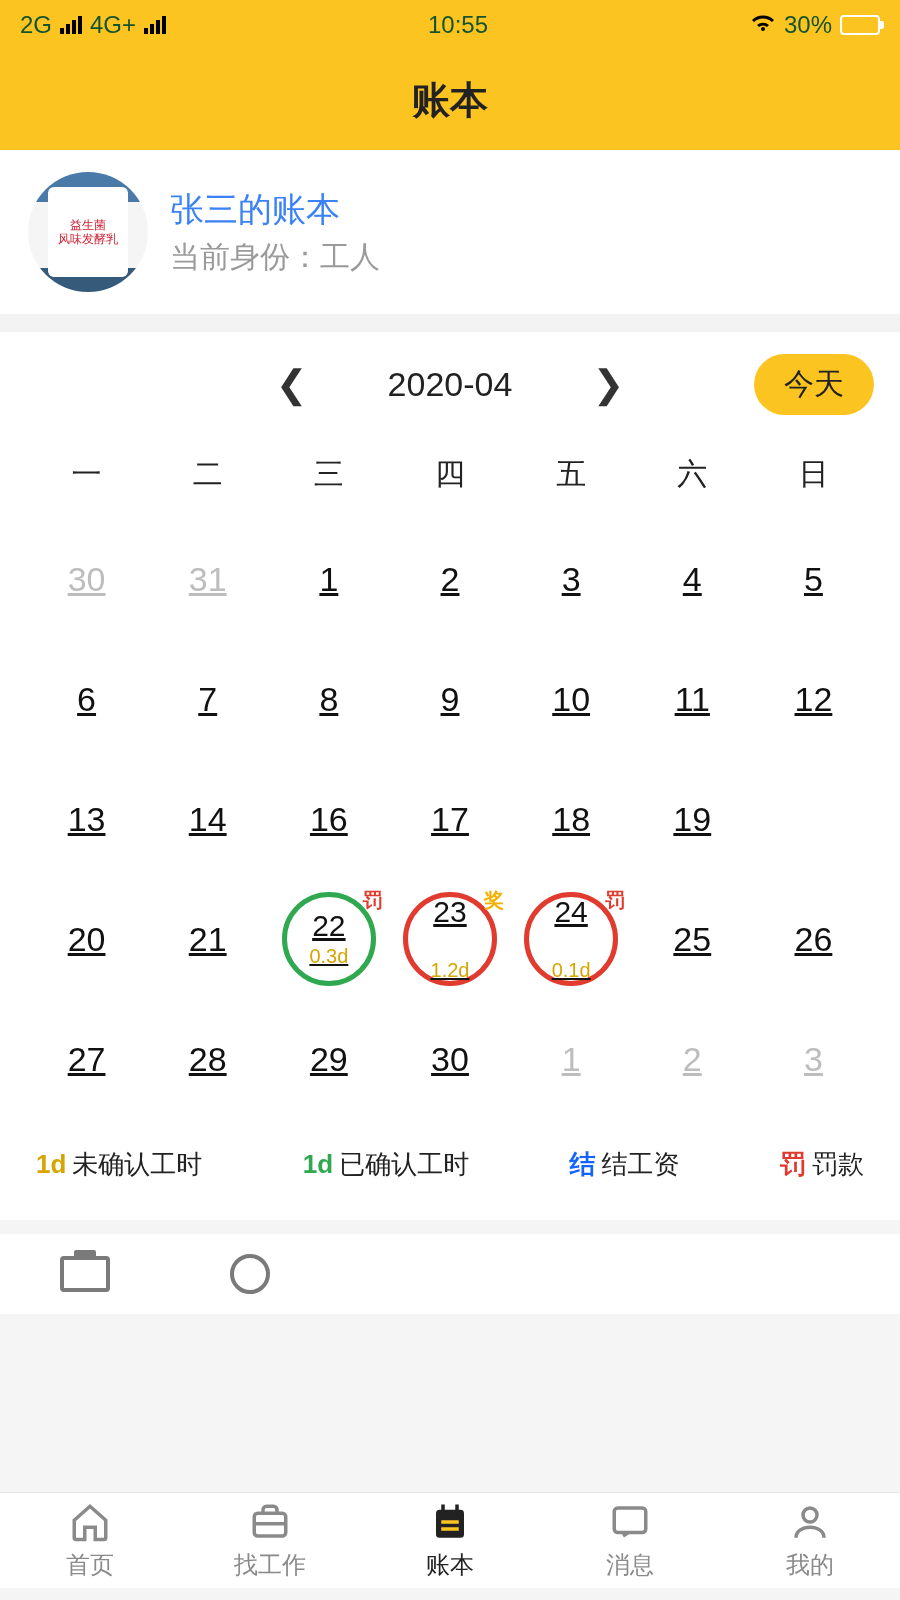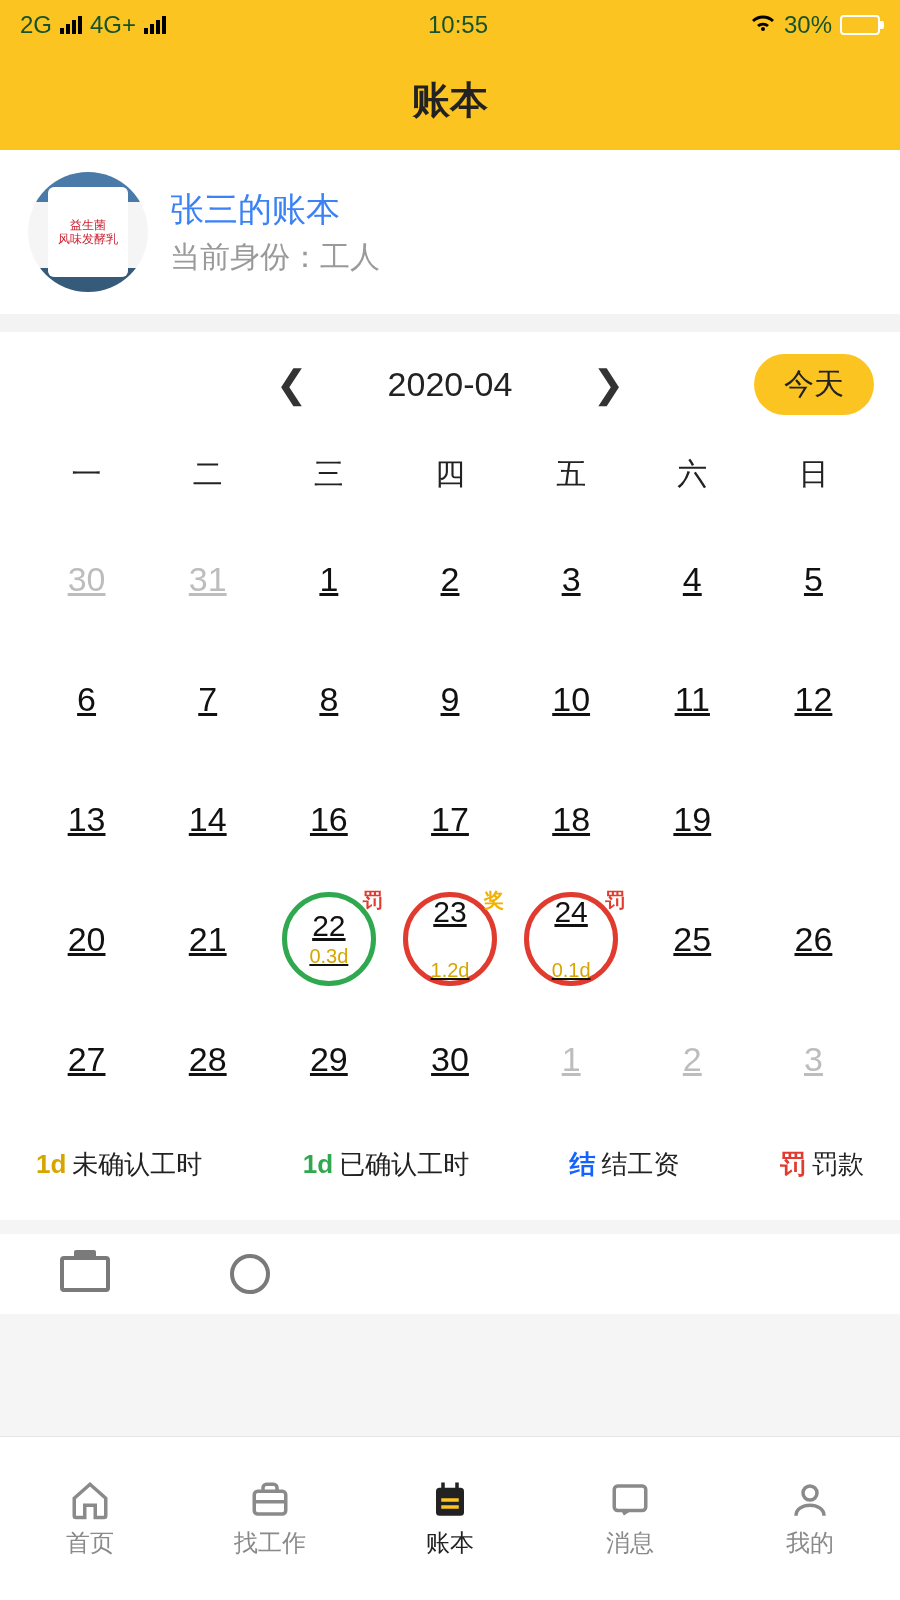--- a/index.html
+++ b/index.html
@@ -106,23 +106,23 @@
   .legend span.k-blue { color:#1463ff; font-weight:600; margin-right:6px;}
   .legend span.k-red { color:#e03b2e; font-weight:600; margin-right:6px;}
   .below-strip {
     background:#fff; height:80px; margin-top:14px;
     display:flex; align-items:center; padding:0 60px; gap:120px;
   }
   .strip-icon { width:50px; height:36px; border:4px solid #7a7a7a; border-radius:4px; position:relative;}
   .strip-icon::before { content:""; position:absolute; left:10px; right:10px; top:-10px; height:8px; background:#7a7a7a; border-radius:2px;}
   .strip-circle { width:40px; height:40px; border:4px solid #7a7a7a; border-radius:50%;}
   .tabbar {
-    position:absolute; bottom:0; left:0; right:0;
+    position:absolute; bottom:12px; left:0; right:0;
     background:#fff; border-top:1px solid #e6e6e6;
-    height:164px;
+    height:96px;
     display:grid; grid-template-columns:repeat(5,1fr);
   }
   .tab { display:flex; flex-direction:column; align-items:center; justify-content:center; gap:6px; color:#8a8a8a; font-size:24px; cursor:pointer;}
   .tab.active { color:#222; }
   .tab svg { width:42px; height:42px; }
   .tab .lbl { }
 </style>
 </head>
 <body>
 

